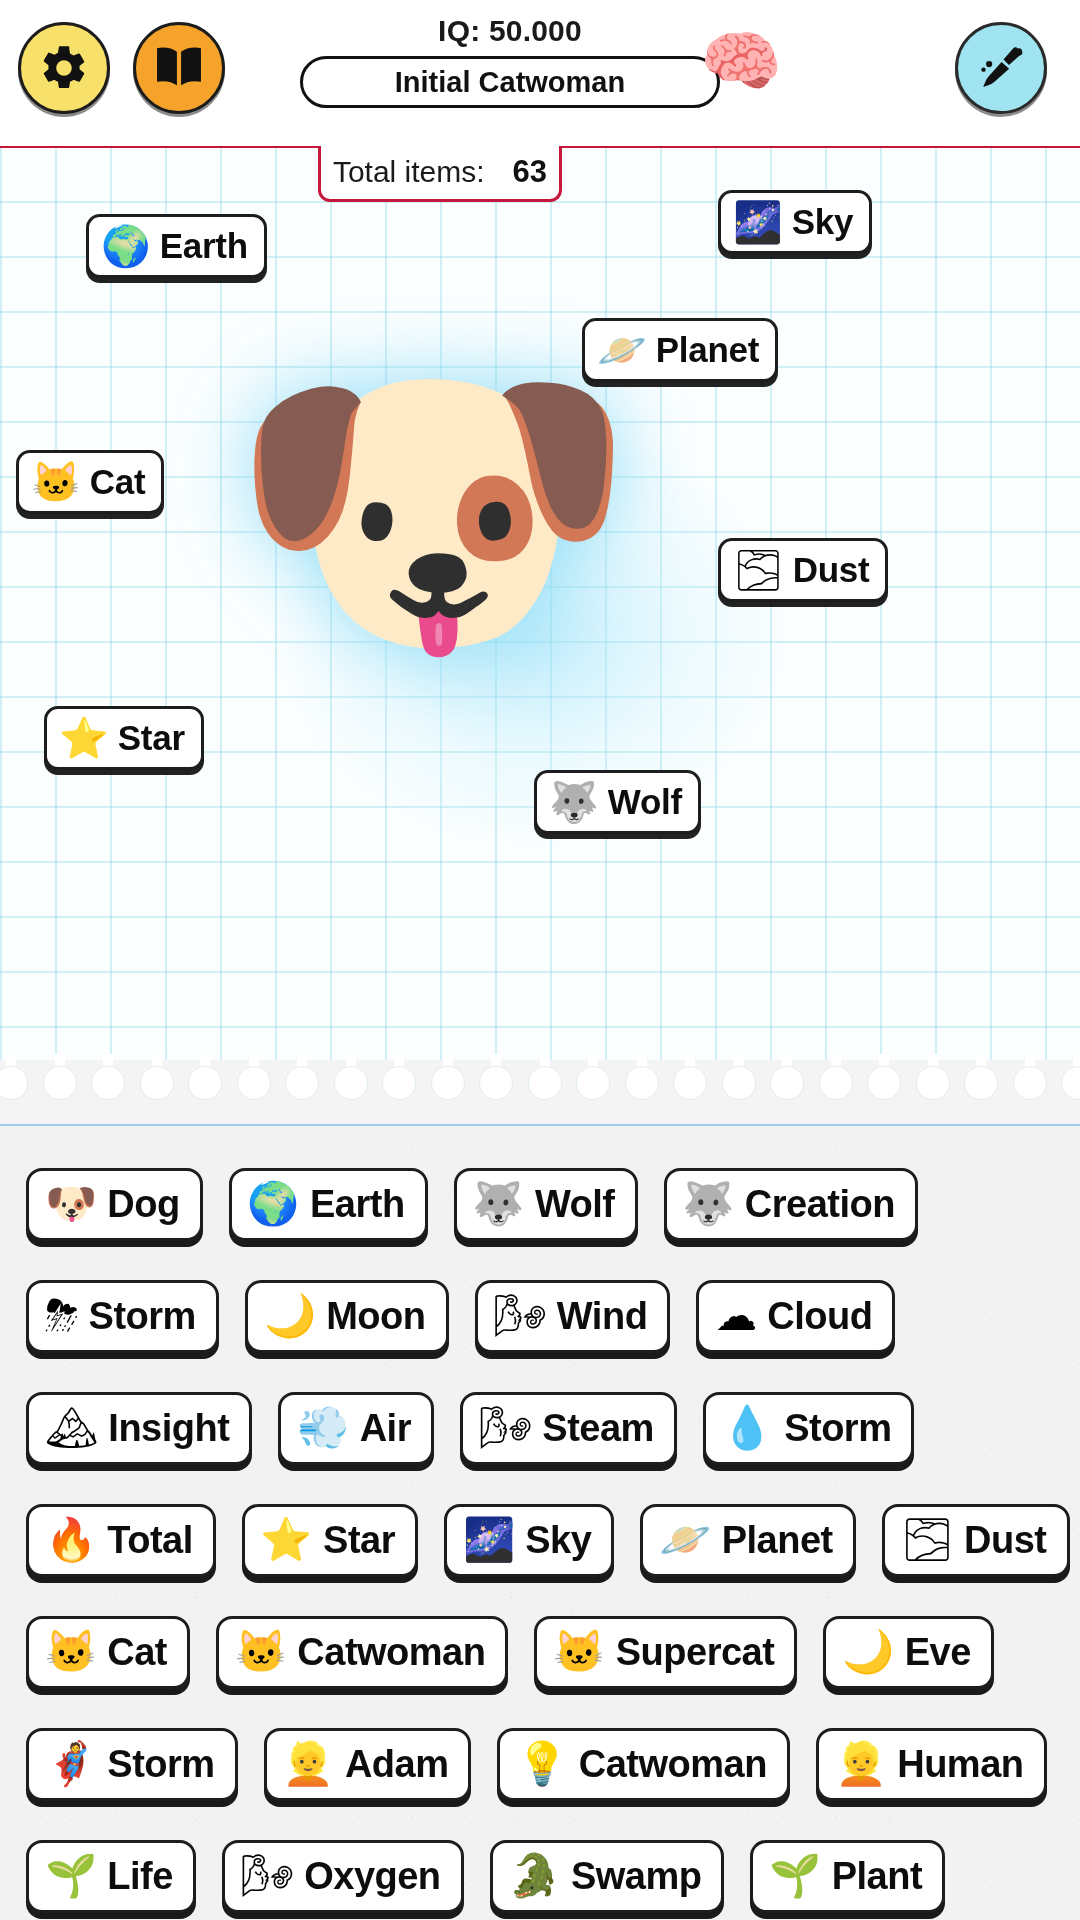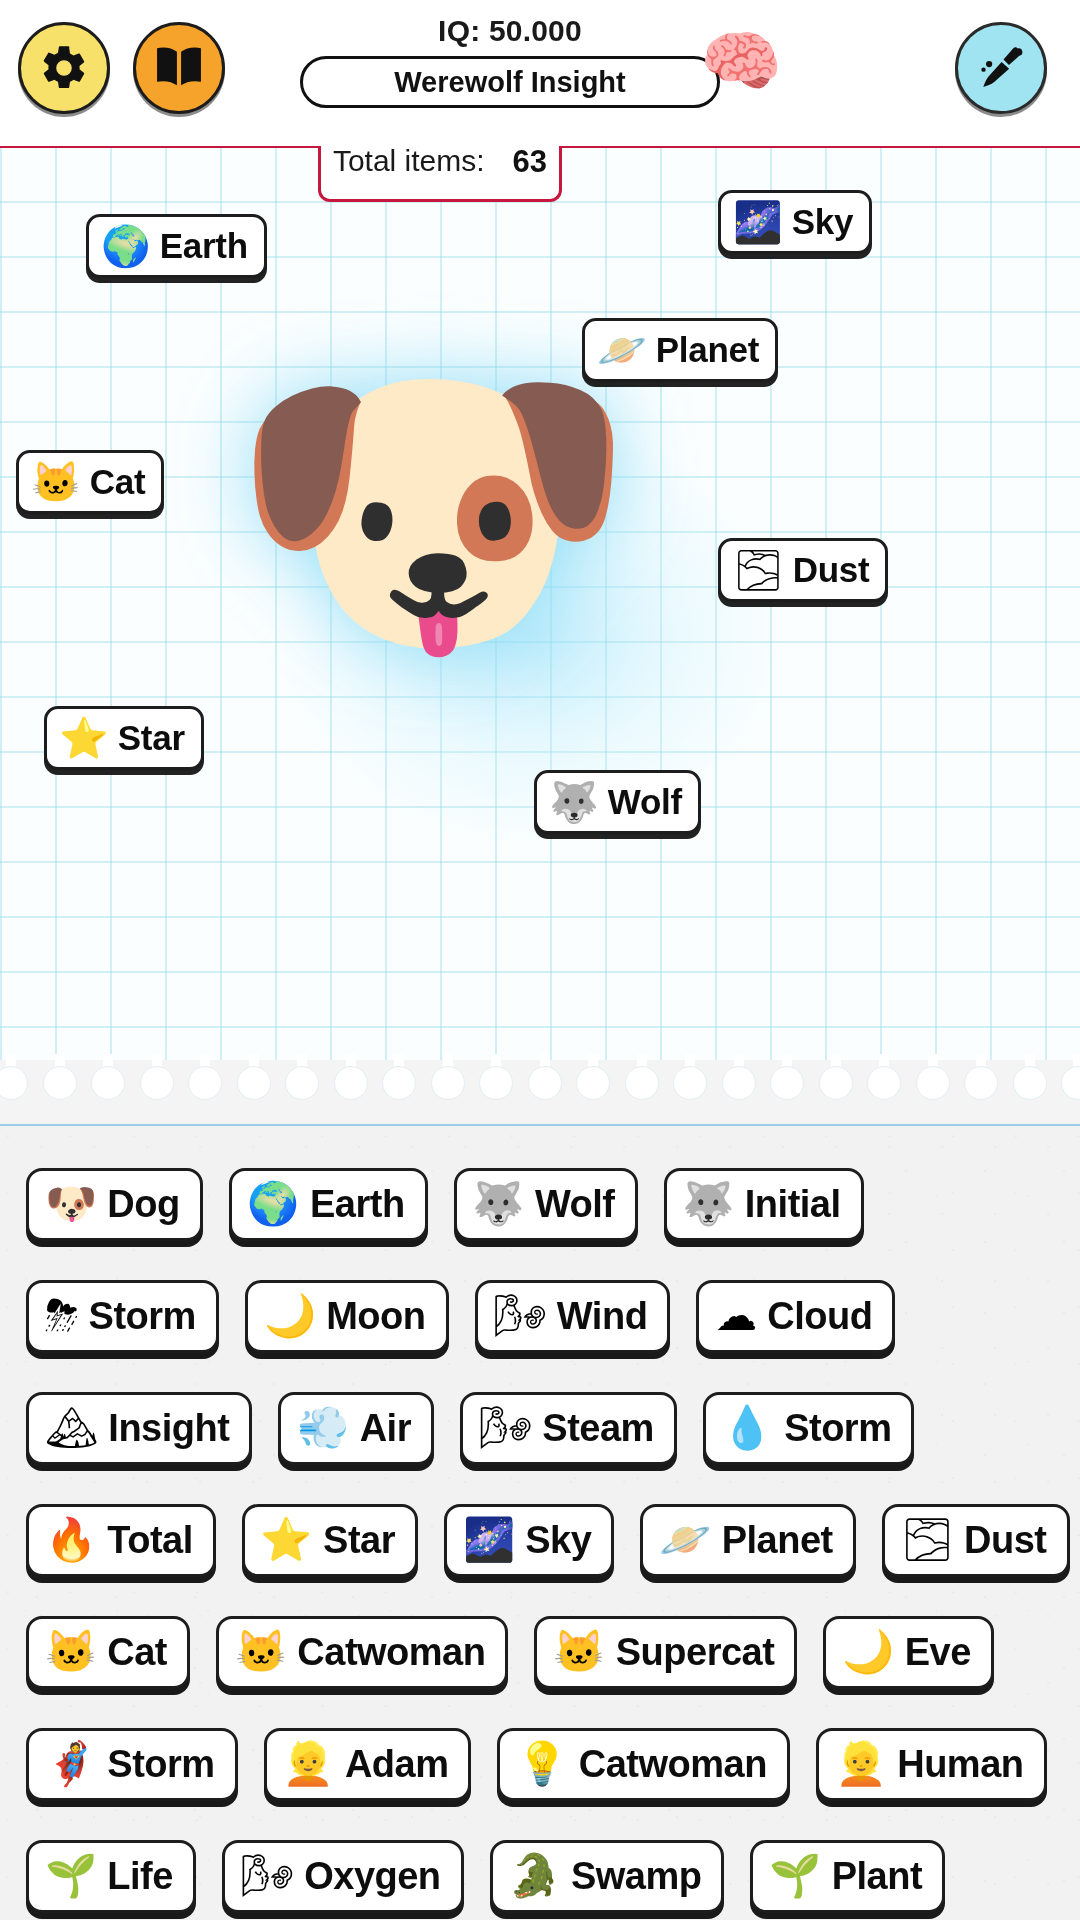--- a/index.html
+++ b/index.html
@@ -74,21 +74,21 @@
   
   #total-banner {
     position: absolute;
     left: 318px; top: -2px;
     width: 244px; height: 58px;
     background: #ffffff;
     border: 3px solid #c6173e;
     border-top: none;
     border-bottom-left-radius: 12px;
     border-bottom-right-radius: 12px;
-    display: flex; align-items: flex-start; justify-content: center;
+    display: flex; align-items: center; justify-content: center;
     z-index: 12;
     gap: 22px;
   }
   #total-banner .t { font-size: 30px; color: #1a1a1a; }
   #total-banner .n { font-size: 31px; font-weight: 700; color: #111; margin-left: 6px;}
 
   
   #red-rule {
     position: absolute; left: 0; top: -1px; width: 1080px; height: 3px;
     background: #c6173e; z-index: 10;
@@ -204,21 +204,21 @@
       <span class="glyph">
         <svg width="52" height="46" viewBox="0 0 24 22" fill="#111">
           <path d="M11 3.2C9.3 1.9 7 1.2 4.4 1.2c-1 0-2 .1-2.9.3v16.1c.9-.2 1.9-.3 2.9-.3 2.6 0 4.9.7 6.6 2V3.2zM13 3.2v16.1c1.7-1.3 4-2 6.6-2 1 0 2 .1 2.9.3V1.5c-.9-.2-1.9-.3-2.9-.3-2.6 0-4.9.7-6.6 2z"></path>
         </svg>
       </span>
     </div>
 
     <div id="iq-wrap">
       <div id="iq-label">IQ: 50.000</div>
       <div id="iq-bar">
-        <span id="iq-bar-text">Werewolf Insight</span>
+        <span id="iq-bar-text">Initial Catwoman</span>
       </div>
     </div>
 
     <div id="brain-icon">
       <span>🧠</span>
     </div>
 
     <div class="round-btn" id="btn-clean">
       <span class="glyph">
         <svg width="50" height="50" viewBox="0 0 24 24" fill="#111">
@@ -337,21 +337,21 @@
         <div class="tray-chip">
           <span class="ico">🌍</span>
           <span class="lbl">Earth</span>
         </div>
         <div class="tray-chip">
           <span class="ico">🐺</span>
           <span class="lbl">Wolf</span>
         </div>
         <div class="tray-chip">
           <span class="ico">🐺</span>
-          <span class="lbl">Initial</span>
+          <span class="lbl">Creation</span>
         </div>
       </div>
       <div class="tray-row">
         <div class="tray-chip">
           <span class="ico">⛈</span>
           <span class="lbl">Storm</span>
         </div>
         <div class="tray-chip">
           <span class="ico">🌙</span>
           <span class="lbl">Moon</span>

